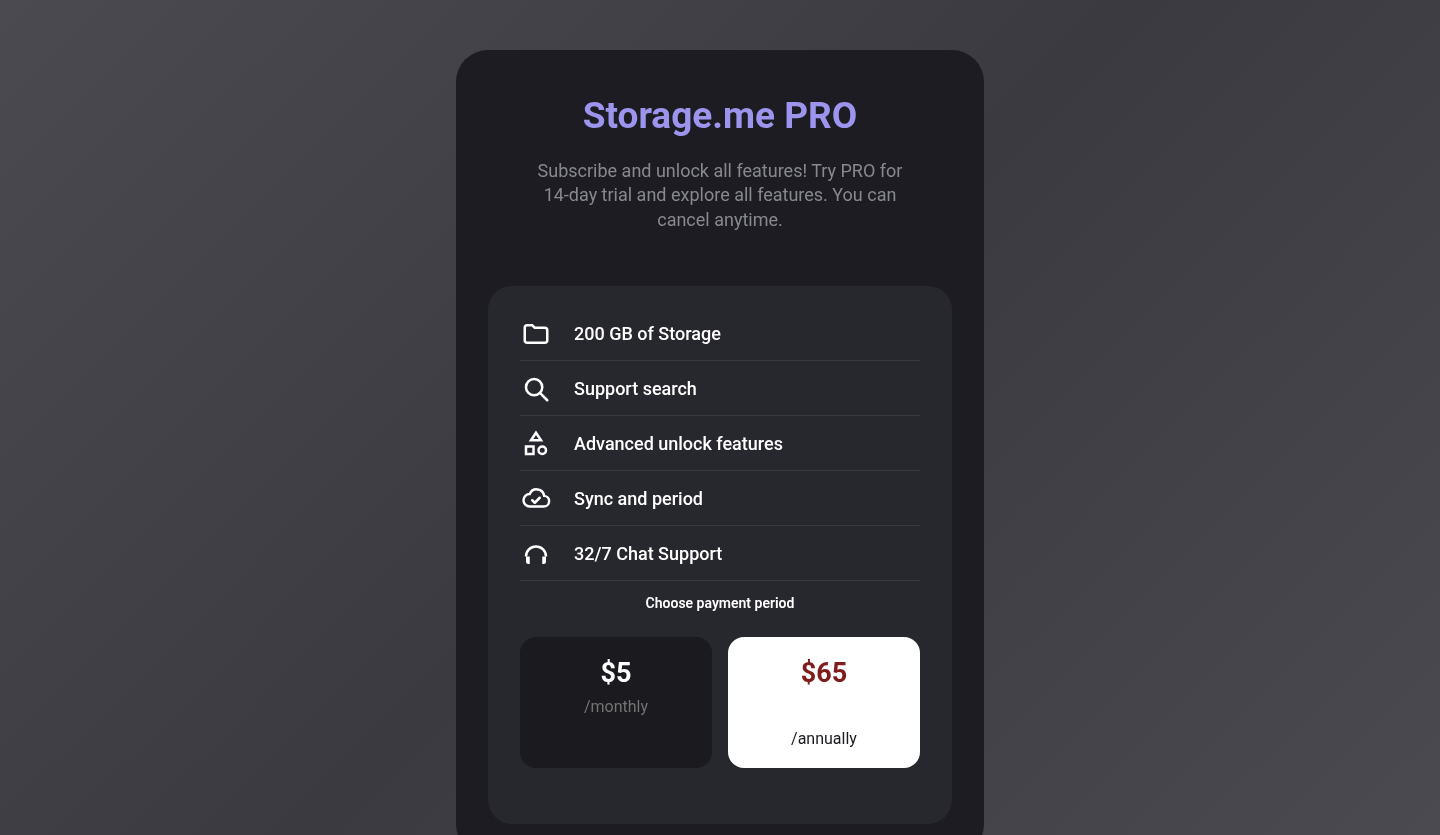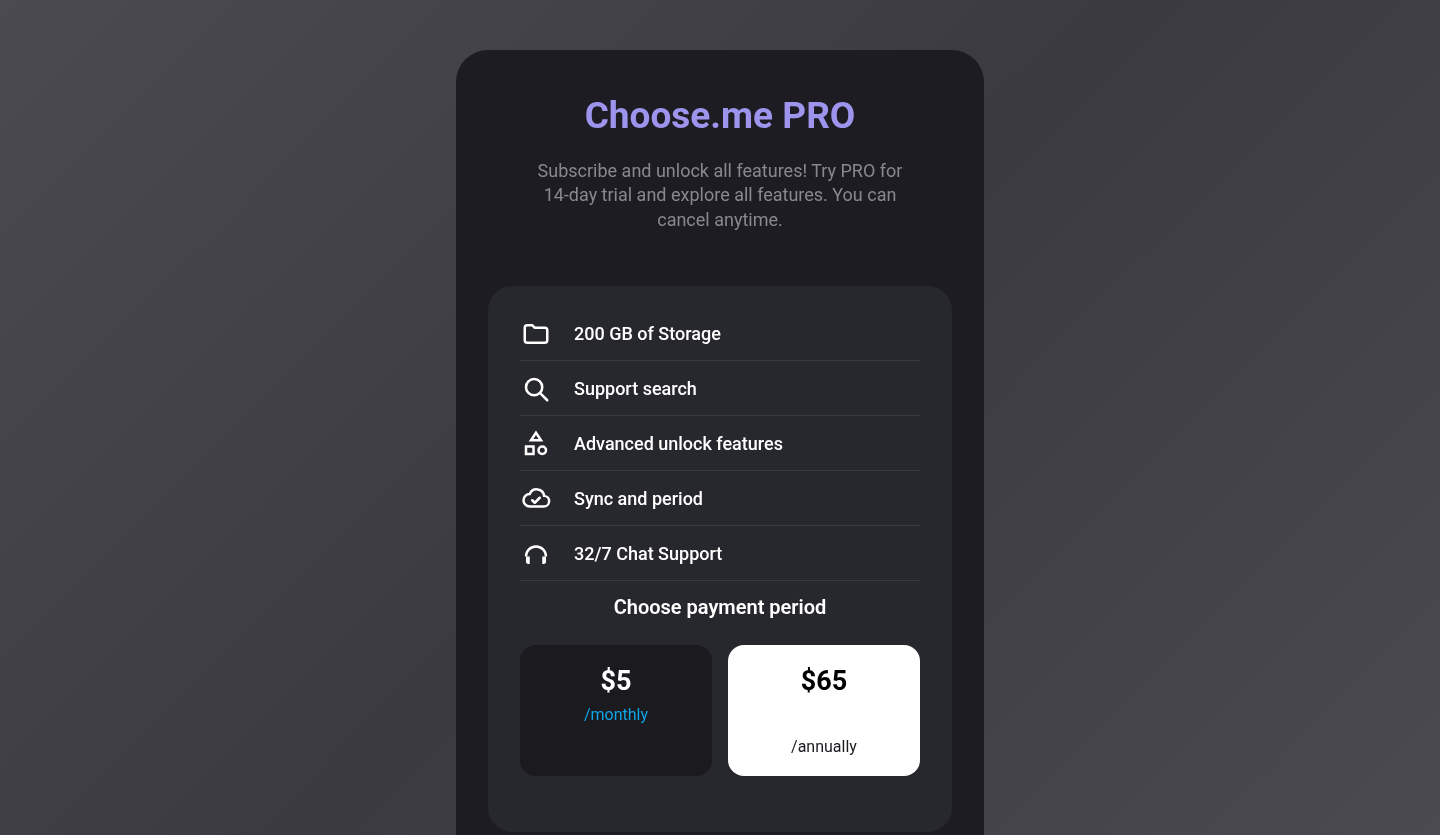--- a/index.html
+++ b/index.html
@@ -71,21 +71,21 @@
       stroke-width: 2;
       fill: none;
     }
     .feature-label {
       color: #ffffff;
       font-size: 18px;
       font-weight: 500;
     }
     .payment-title {
       color: #ffffff;
-      font-size: 20px;
+      font-size: 14px;
       font-weight: 600;
       text-align: center;
       margin-top: 14px;
       margin-bottom: 26px;
     }
     .payment-options {
       display: flex;
       gap: 16px;
       margin-bottom: 24px;
     }
@@ -104,38 +104,38 @@
     }
     .price {
       font-size: 27px;
       font-weight: 700;
       margin-bottom: 8px;
     }
     .payment-option-dark .price {
       color: #ffffff;
     }
     .payment-option-light .price {
-      color: #000000;
+      color: #7f1d1d;
     }
     .period {
       font-size: 16px;
     }
     .payment-option-dark .period {
-      color: #0ea5e9;
+      color: #737373;
     }
     .payment-option-light .period {
       color: #1a1a1f;
       margin-top: 40px;
     }
   </style>
 </head>
 <body>
 
 <div class="modal">
-  <h1 class="title">Choose.me PRO</h1>
+  <h1 class="title">Storage.me PRO</h1>
   <p class="subtitle">Subscribe and unlock all features! Try PRO for 14-day trial and explore all features. You can cancel anytime.</p>
 
   <div class="features-card">
 
     <div class="feature-row">
       <span class="icon">
         <svg viewBox="0 0 24 24">
             <path d="M3 7a2 2 0 0 1 2-2h4l2 2h8a2 2 0 0 1 2 2v8a2 2 0 0 1-2 2H5a2 2 0 0 1-2-2V7z"></path>
           </svg>
       </span>

